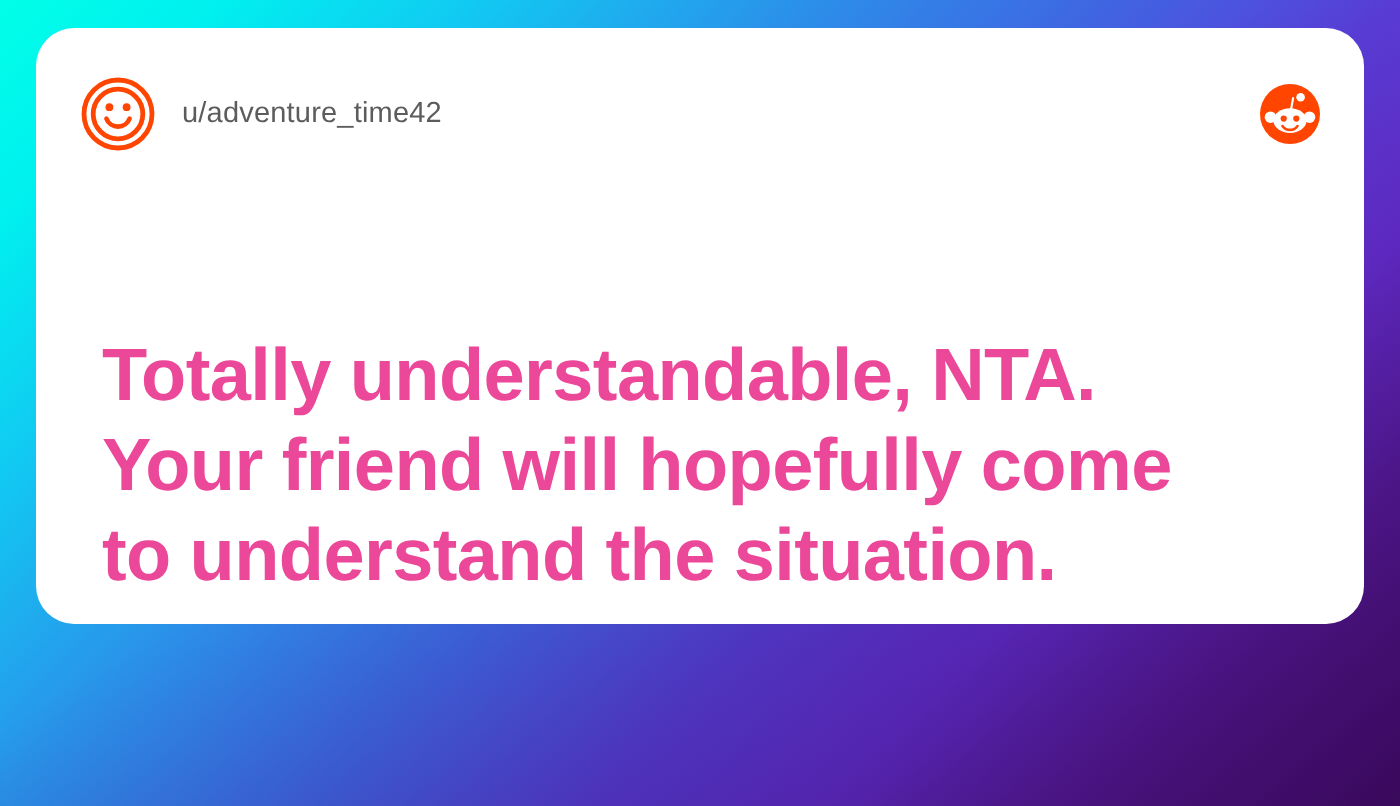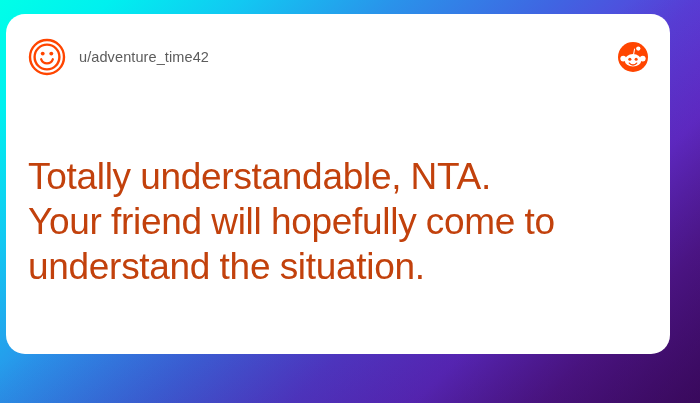--- a/index.html
+++ b/index.html
@@ -38,24 +38,24 @@
       linear-gradient(to bottom right,
         rgba(0,255,232,0.00) 0%,
         rgba(0,60,160,0.00) 45%,
         rgba(25,8,70,0.28) 78%,
         rgba(40,5,70,0.50) 100%);
     pointer-events: none;
   }
 
   #card {
     position: absolute;
-    left: 6px;
+    left: 18px;
     top: 14px;
     width: 664px;
-    height: 340px;
+    height: 298px;
     background: #ffffff;
     border-radius: 19px;
     box-sizing: border-box;
     padding: 0;
   }
 
   
   #card-header {
     position: absolute;
     left: 0;
@@ -99,24 +99,24 @@
   #card-body {
     position: absolute;
     left: 22px;
     right: 22px;
     top: 140px;
   }
 
   #comment-text {
     font-size: 37px;
     line-height: 45px;
-    color: #c2410c;
-    font-weight: 400;
+    color: #ec4899;
+    font-weight: 700;
     letter-spacing: -0.3px;
-    margin: 0;
+    margin: 11px;
     max-width: 545px;
     word-spacing: -0.5px;
   }
 </style>
 </head>
 <body>
 
 <div id="screenshot">
 
   <div id="gradient-overlay"></div>

